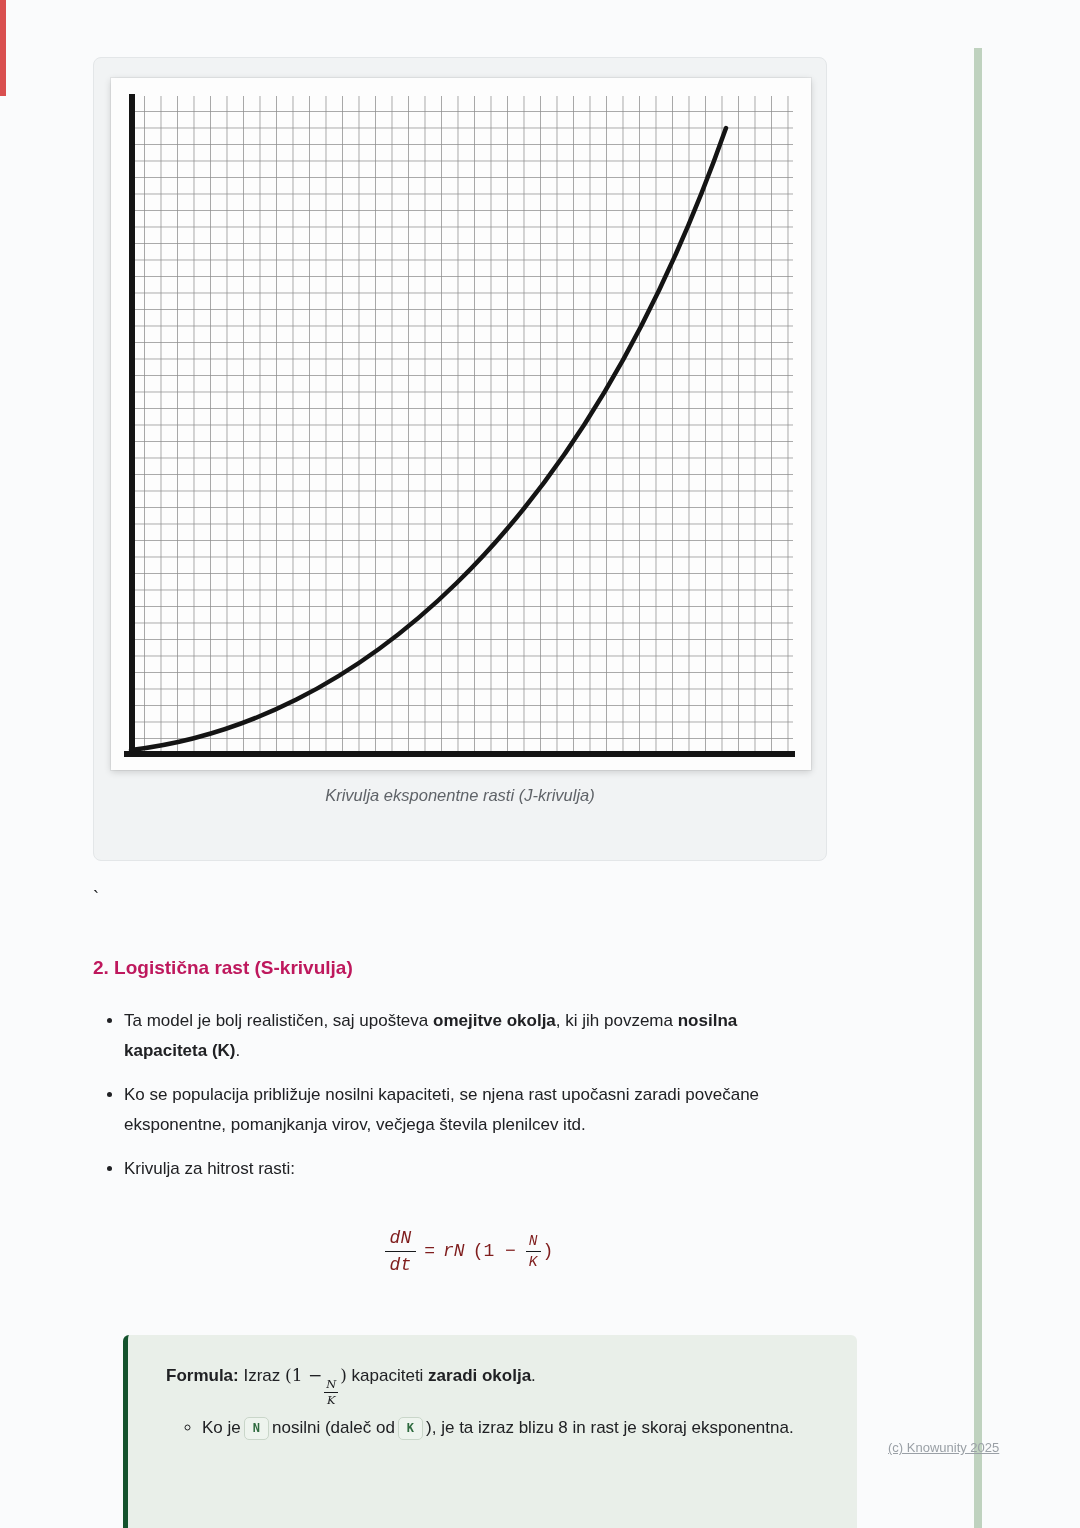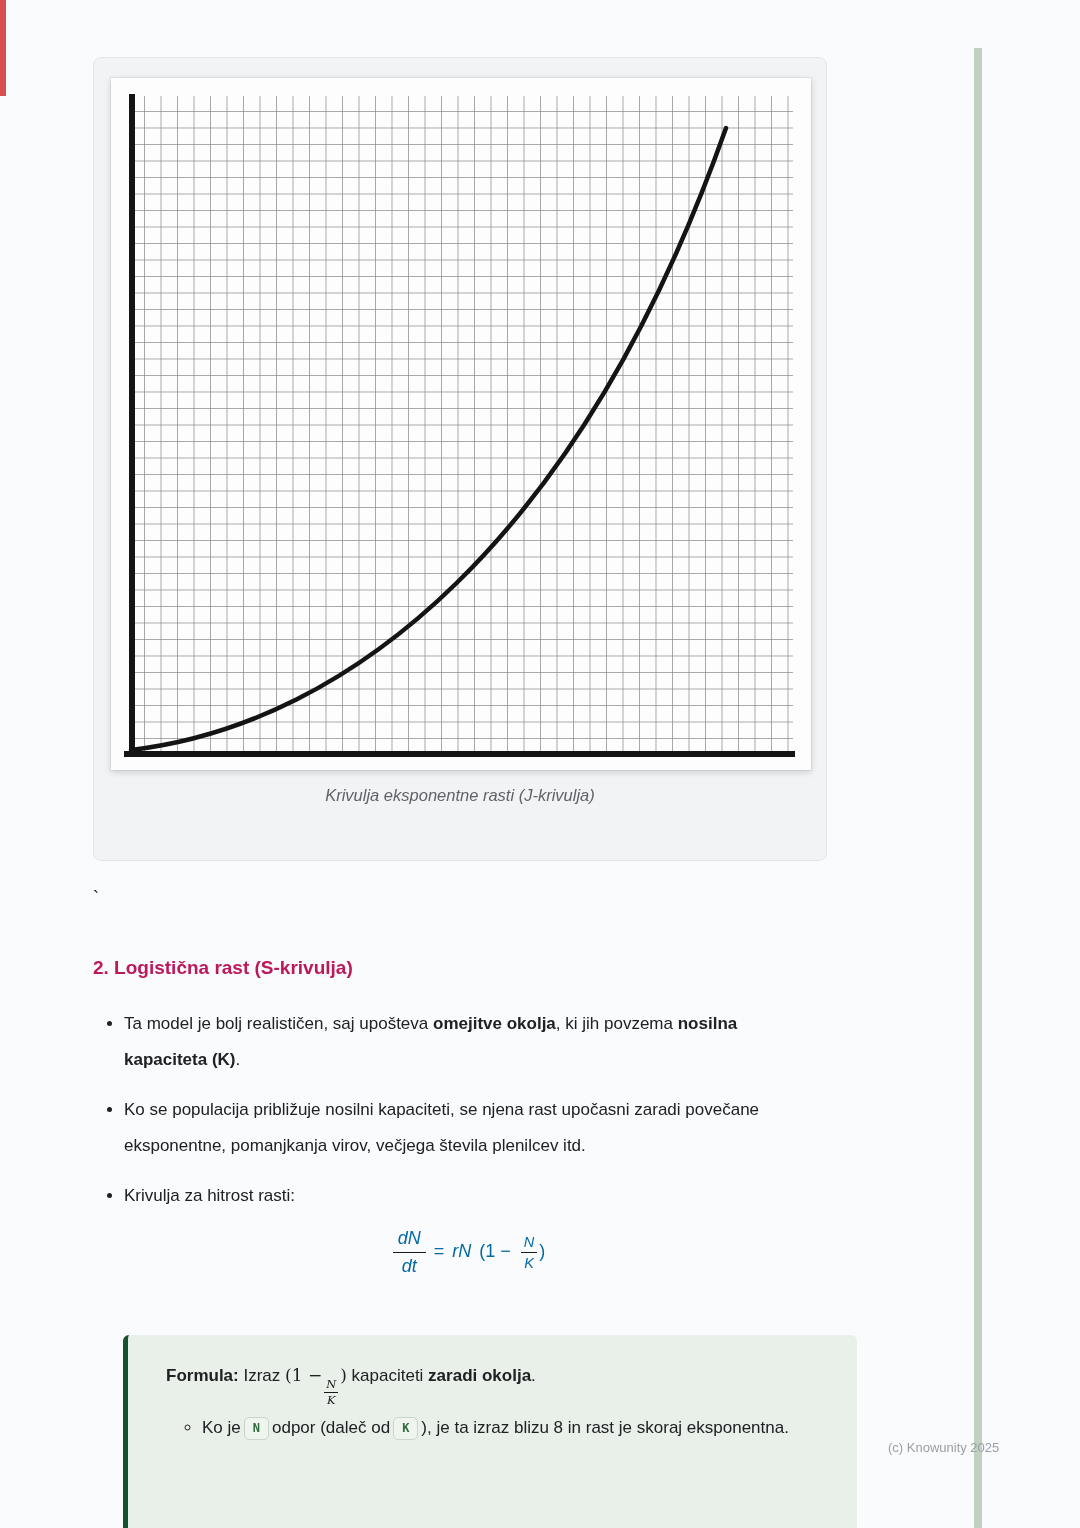--- a/index.html
+++ b/index.html
@@ -7,21 +7,21 @@
   body {
     font-family: "Liberation Sans", sans-serif;
     background: #fafbfc;
     color: #202124;
   }
   .page { position: relative; width: 1080px; height: 1528px; overflow: hidden; }
 
   
   .left-accent { position: absolute; left: 0; top: 0; width: 6px; height: 96px; background: #d94f4f; }
   .right-stripe { position: absolute; left: 974px; top: 48px; width: 8px; height: 1480px; background: #bfd2bf; z-index: 1; }
-  .watermark { position: absolute; left: 888px; top: 1440px; font-size: 13px; color: #9aa0a6; z-index: 2; }
+  .watermark { position: absolute; left: 888px; top: 1440px; font-size: 13px; color: #9aa0a6; z-index: 2; text-decoration: underline; }
 
   
   .figure-card {
     position: absolute; left: 93px; top: 48px; width: 734px; height: 804px;
     background: #f1f3f4; border: 1px solid #e3e6e8; border-radius: 8px; margin-top: 9px;
   }
   .graph {
     position: absolute; left: 17px; top: 20px; width: 700px; height: 692px;
     background: #fdfdfd;
     box-shadow: 0 0 0 1px rgba(0,0,0,0.05), 0 2px 7px rgba(0,0,0,0.16);
@@ -35,29 +35,29 @@
   .stray { position: absolute; left: 93px; top: 888px; font-size: 18px; color: #202124; }
 
   .heading {
     position: absolute; left: 93px; top: 957px;
     font-size: 19px; font-weight: 700; color: #be185d;
   }
 
   .bullets {
     position: absolute; left: 95px; top: 1006px; width: 724px;
     list-style: disc; padding-left: 29px;
-    font-size: 17px; line-height: 36px;
+    font-size: 17px; line-height: 30px;
   }
   .bullets li { margin-bottom: 14px; }
   .b { font-weight: 700; }
 
   
   .math-display {
     position: absolute; left: 93px; top: 1228px; width: 734px;
-    text-align: center; font-family: Liberation Sans, sans-serif; font-size: 18px; color: #0369a1;
+    text-align: center; font-family: Liberation Mono, monospace; font-size: 18px; color: #7f1d1d;
     text-indent: 18px;
   }
   .math-display .it { font-style: italic; }
   .frac { display: inline-flex; flex-direction: column; align-items: center; vertical-align: middle; text-indent: 0; }
   .frac .num { border-bottom: 1.5px solid #17191c; padding: 0 5px 3px; }
   .frac .den { padding-top: 3px; }
   .frac.small { font-size: 14.5px; margin: 0 2px; }
   .frac.small .num { padding: 0 3px 2px; border-bottom-width: 1.2px; }
   .frac.small .den { padding-top: 2px; }
   .mspace { display: inline-block; width: 8px; }
@@ -141,18 +141,18 @@
 
   <div class="callout">
     <div>
       <span class="b">Formula:</span><span> Izraz </span><span class="iserif">(1 −</span><span class="ifrac">
           <span class="num">N</span>
           <span class="den">K</span>
         </span><span class="iserif">)</span><span> kapaciteti </span><span class="b">zaradi okolja</span><span>.</span>
     </div>
     <ul class="sub-list">
       <li>
-        <span>Ko je</span><span class="chip">N</span><span>odpor (daleč od</span><span class="chip">K</span><span>), je ta izraz blizu 8 in rast je skoraj eksponentna.</span>
+        <span>Ko je</span><span class="chip">N</span><span>nosilni (daleč od</span><span class="chip">K</span><span>), je ta izraz blizu 8 in rast je skoraj eksponentna.</span>
       </li>
     </ul>
   </div>
 
 </div>
 
 </body></html>

